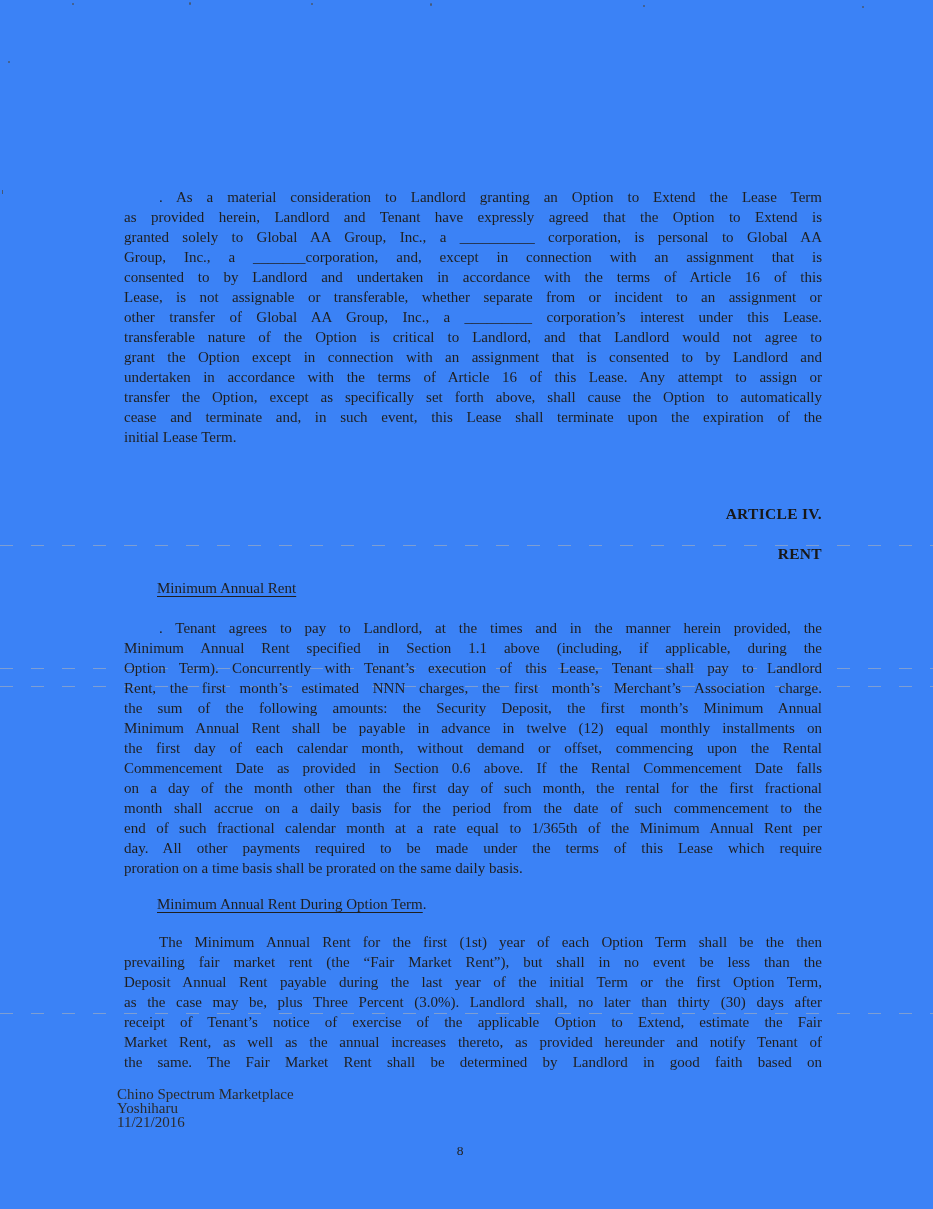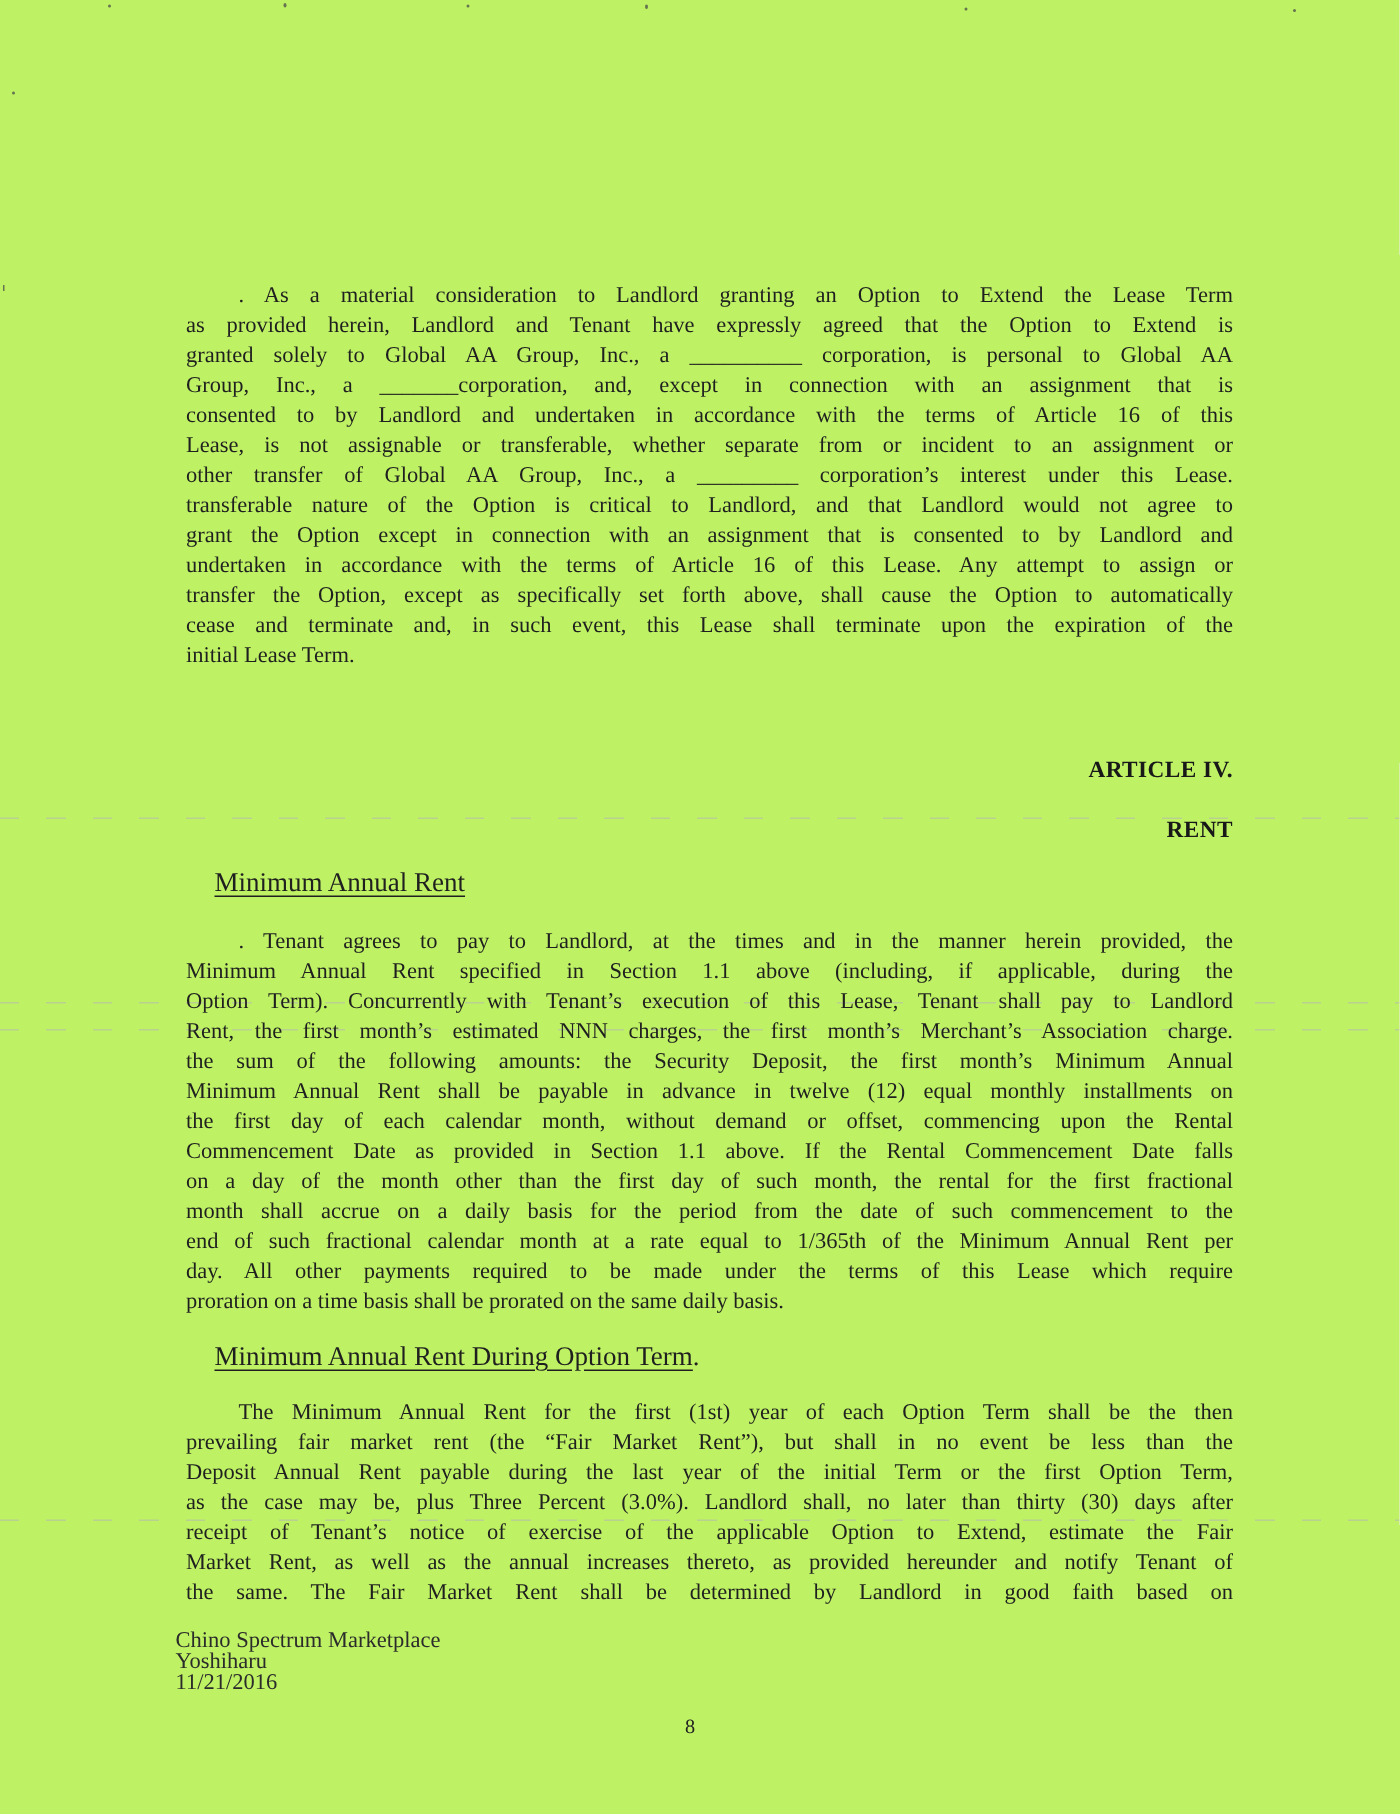--- a/index.html
+++ b/index.html
@@ -1,31 +1,31 @@
 <!DOCTYPE html>
 <html><head>
 <meta charset="utf-8">
 <style>
   html,body { margin:0; padding:0; background:#e9e9e9; }
   .page {
     position:relative; width:933px; height:1209px; margin:0 auto;
-    background:#bef264; overflow:hidden;
+    background:#3b82f6; overflow:hidden;
     font-family:"Liberation Serif","DejaVu Serif",serif;
     color:#1f1f1f;
   }
   .block { position:absolute; left:124px; width:698px; }
   .tline { font-size:15px; line-height:20px; white-space:normal; }
   .tline.j { text-align:justify; text-align-last:justify; }
   .tline.ind { text-indent:35px; }
   .heading-center {
     position:absolute; left:124px; width:698px; text-align:right;
     font-weight:bold; font-size:15.5px; line-height:20px; color:#181818;
     letter-spacing:.3px;
   }
-  .subhead { position:absolute; left:143px; font-size:18px; line-height:20px; }
+  .subhead { position:absolute; left:157px; font-size:15px; line-height:20px; }
   .u { text-decoration:underline; text-underline-offset:3px; }
   .footer { position:absolute; left:117px; top:1087px; font-size:15px; line-height:14px; color:#2b2b2b; }
   .pagenum { position:absolute; top:1143px; left:0; width:920px; text-align:center; font-size:13.5px; color:#222; }
   .scanline {
     position:absolute; left:0; width:933px; height:1px; opacity:.55;
     background-image:repeating-linear-gradient(90deg,#b5b5b5 0 13px, rgba(0,0,0,0) 13px 31px);
   }
   .speck { position:absolute; background:#4a4a4a; border-radius:50%; opacity:.75; }
 </style>
 </head>
@@ -71,21 +71,21 @@
   <div class="subhead" style="top:578px;"><span class="u">Minimum Annual Rent</span></div>
 
   <div class="block" style="top:618px;">
       <div class="tline j ind">.  Tenant agrees to pay to Landlord, at the times and in the manner herein provided, the</div>
       <div class="tline j">Minimum Annual Rent specified in Section 1.1 above (including, if applicable, during the</div>
       <div class="tline j">Option Term).  Concurrently with Tenant’s execution of this Lease, Tenant shall pay to Landlord</div>
       <div class="tline j">Rent, the first month’s estimated NNN charges, the first month’s Merchant’s Association charge.</div>
       <div class="tline j">the sum of the following amounts: the Security Deposit, the first month’s Minimum Annual</div>
       <div class="tline j">Minimum Annual Rent shall be payable in advance in twelve (12) equal monthly installments on</div>
       <div class="tline j">the first day of each calendar month, without demand or offset, commencing upon the Rental</div>
-      <div class="tline j">Commencement Date as provided in Section 1.1 above.  If the Rental Commencement Date falls</div>
+      <div class="tline j">Commencement Date as provided in Section 0.6 above.  If the Rental Commencement Date falls</div>
       <div class="tline j">on a day of the month other than the first day of such month, the rental for the first fractional</div>
       <div class="tline j">month shall accrue on a daily basis for the period from the date of such commencement to the</div>
       <div class="tline j">end of such fractional calendar month at a rate equal to 1/365th of the Minimum Annual Rent per</div>
       <div class="tline j">day.  All other payments required to be made under the terms of this Lease which require</div>
       <div class="tline">proration on a time basis shall be prorated on the same daily basis.</div>
     </div>
 
   <div class="subhead" style="top:894px;"><span class="u">Minimum Annual Rent During Option Term</span><span>.</span></div>
 
   <div class="block" style="top:932px;">

